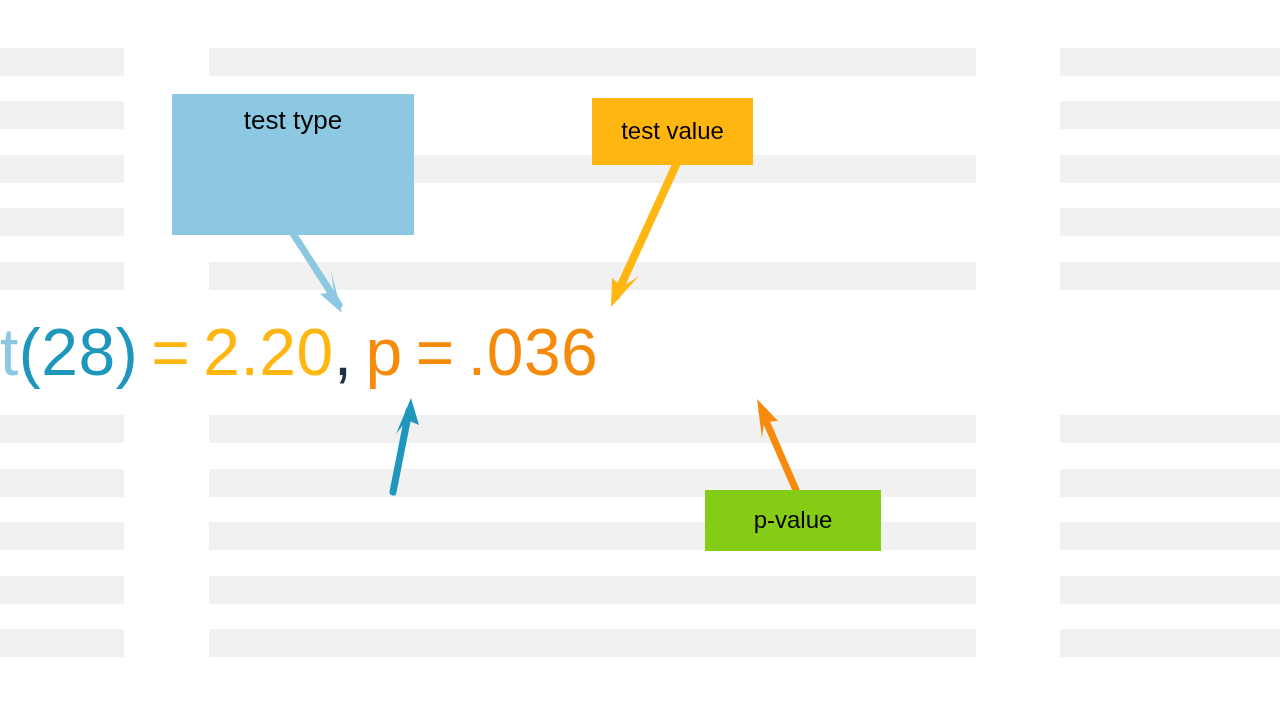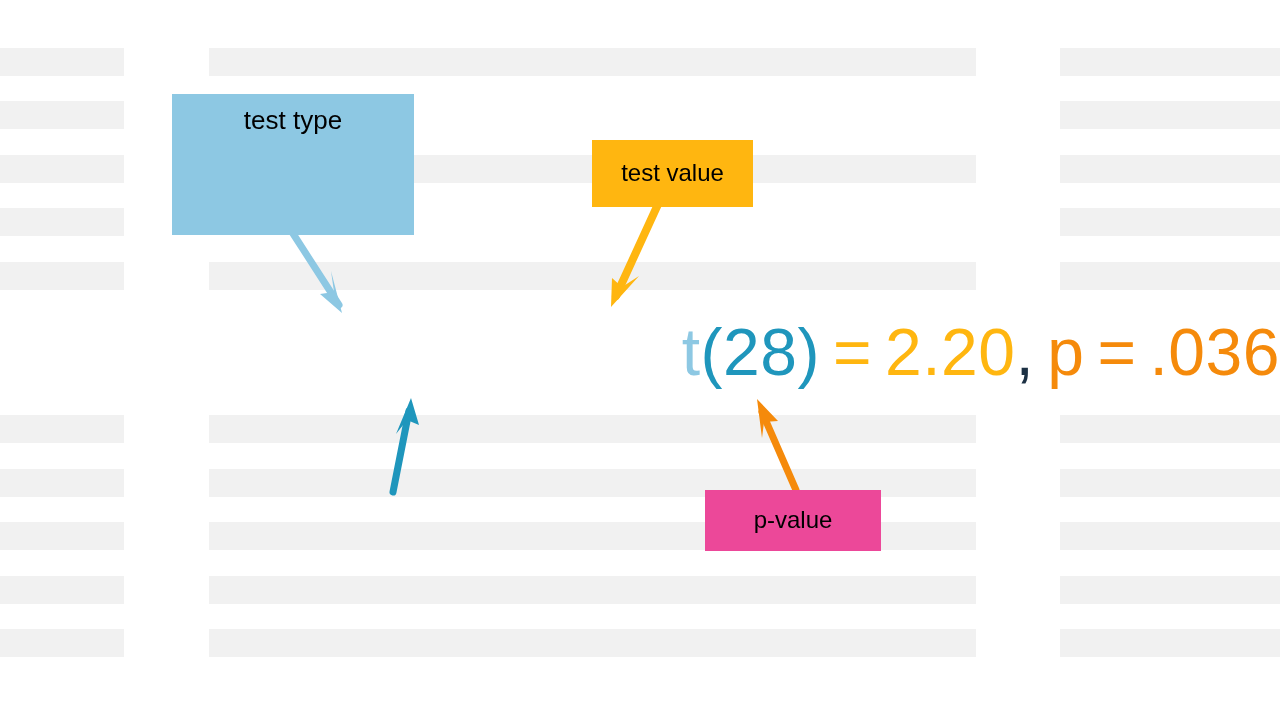--- a/index.html
+++ b/index.html
@@ -75,21 +75,20 @@
   }
 
   #callout-test-value {
     left: 592px;
     top: 98px;
     width: 161px;
     height: 67px;
     background: #FFB610;
     align-items: center;
     justify-content: center;
-    margin-top: 42px;
   }
   #callout-test-value .callout-title {
     font-size: 24px;
     line-height: 1.1;
   }
 
   #callout-df {
     left: 304px;
     top: 490px;
     width: 177px;
@@ -102,37 +101,37 @@
     font-size: 24px;
     line-height: 1.28;
     text-align: center;
   }
 
   #callout-pvalue {
     left: 705px;
     top: 490px;
     width: 176px;
     height: 61px;
-    background: #ec4899;
+    background: #84cc16;
     align-items: center;
     justify-content: center;
     text-align: center;
   }
   #callout-pvalue .callout-title {
     font-size: 24px;
     line-height: 1.1;
   }
 
   
   #statistic {
     position: absolute;
     left: 0;
     top: 318px;
     width: 1280px;
-    text-align: right;
+    text-align: left;
     z-index: 2;
     font-size: 66px;
     line-height: 1.05;
     white-space: nowrap;
     letter-spacing: 0.5px;
   }
   .seg-test-type   { color: #8DC8E3; }
   .seg-df          { color: #1F96BC; }
   .seg-test-value  { color: #FFB610; }
   .seg-comma       { color: #1C3144; }

